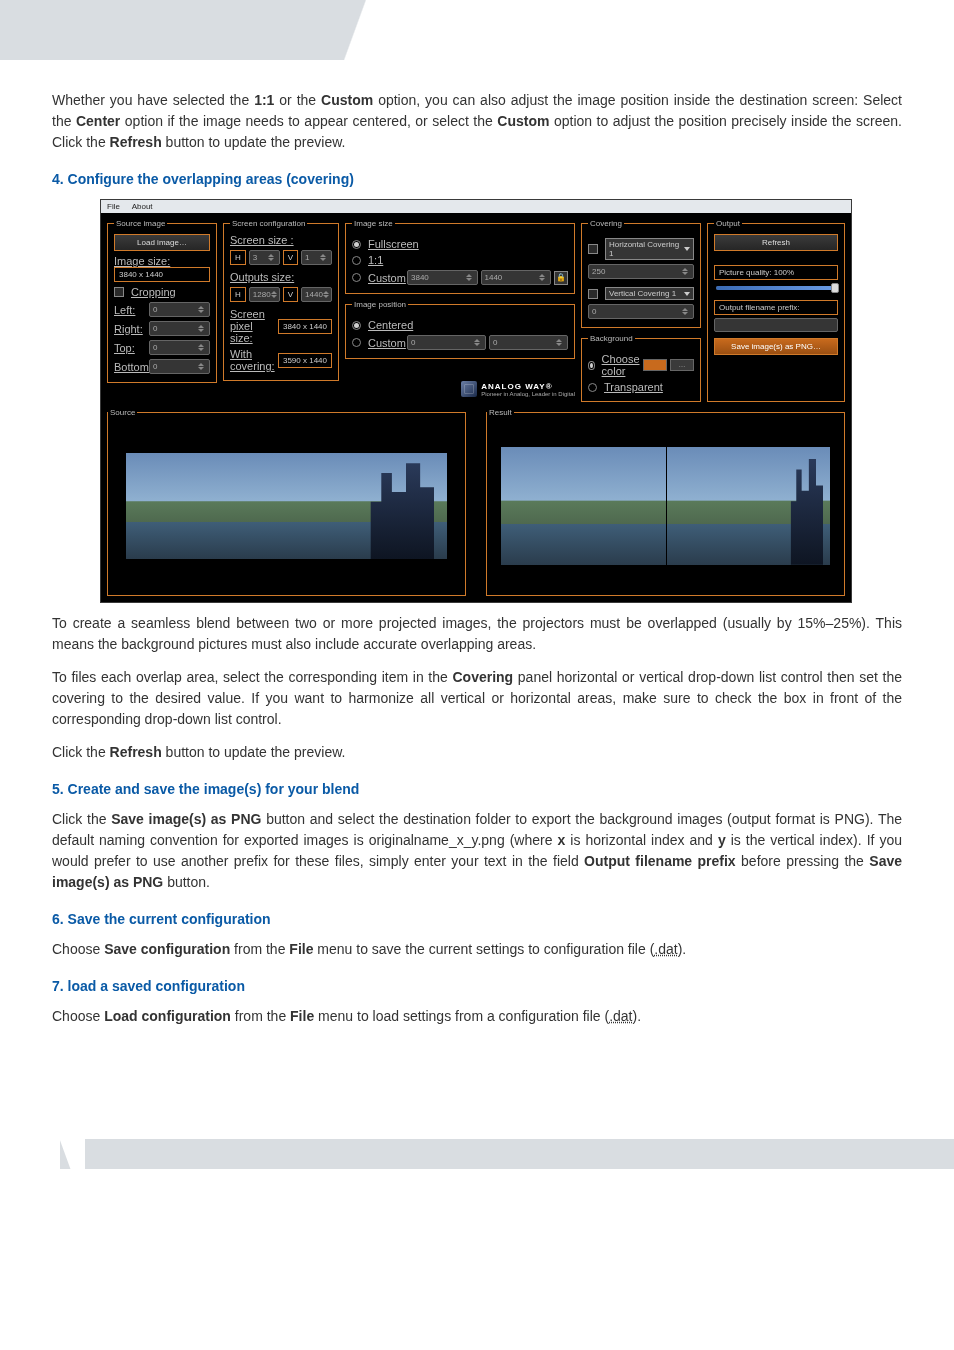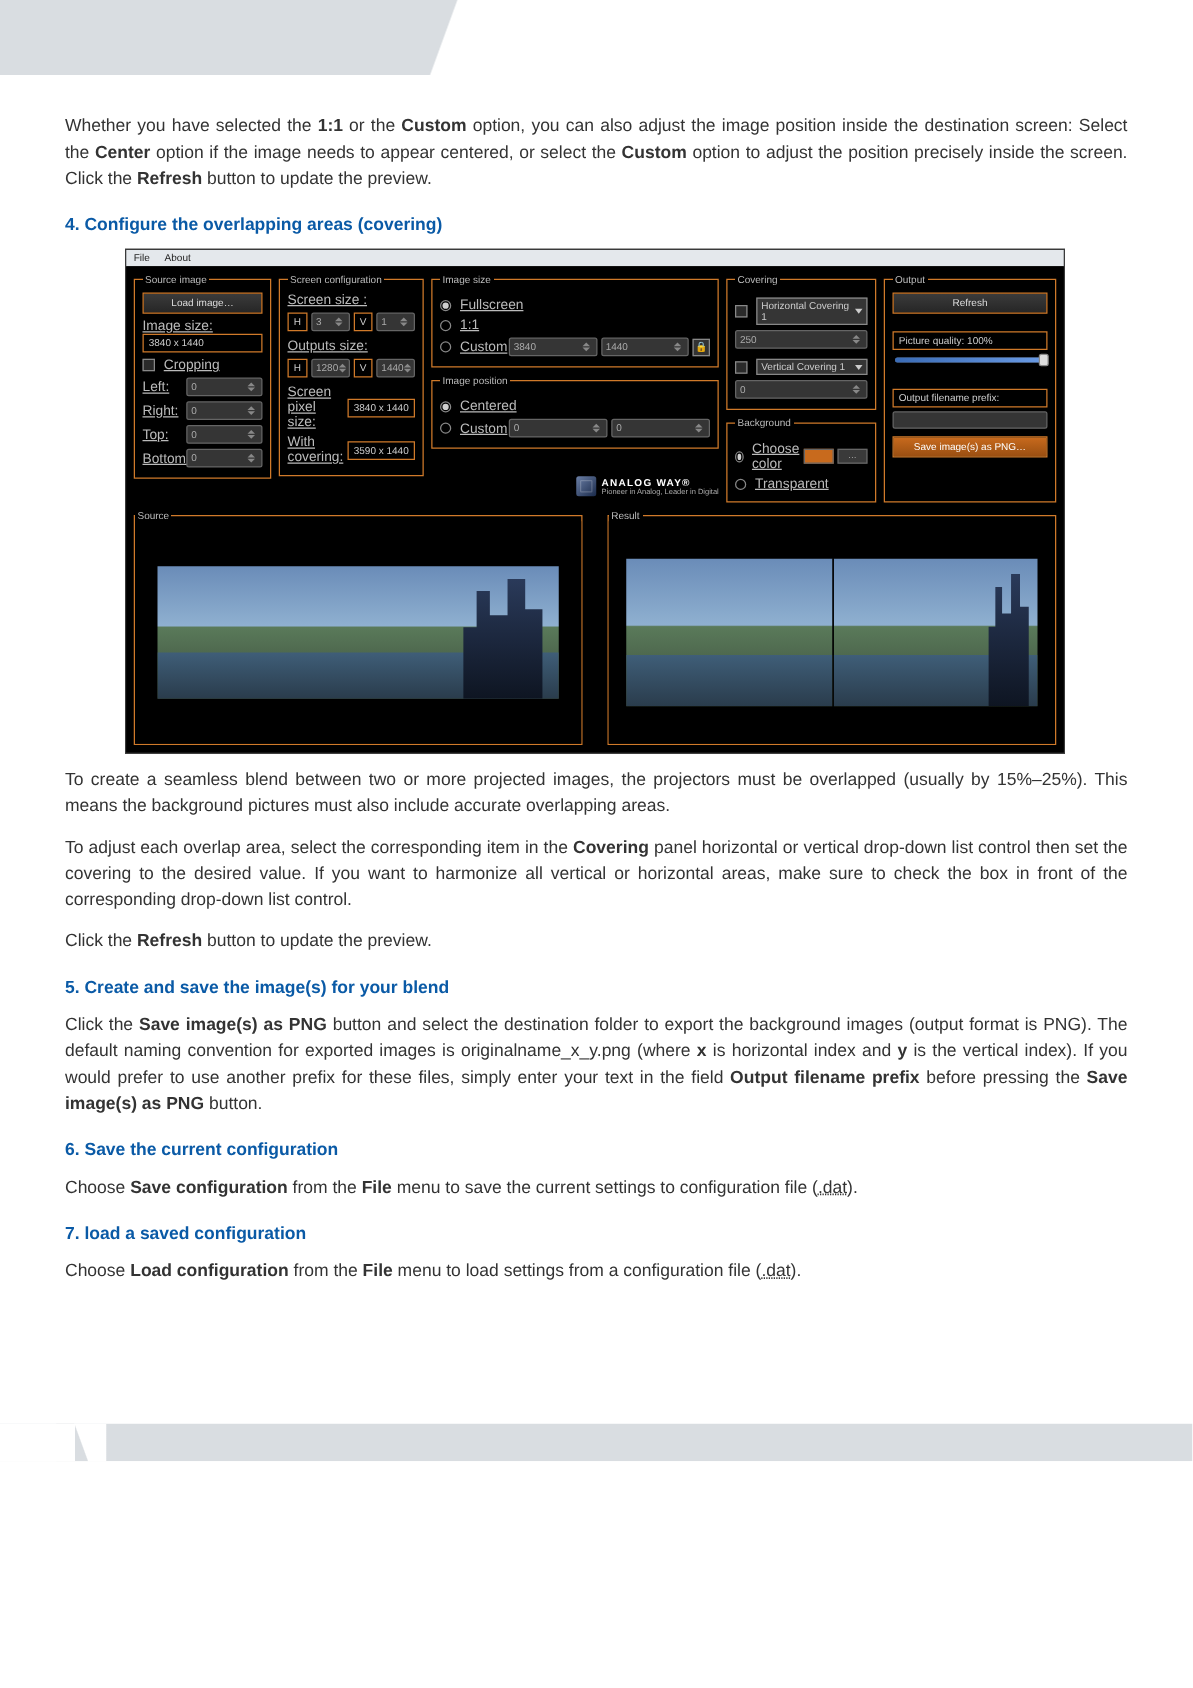--- a/index.html
+++ b/index.html
@@ -384,21 +384,21 @@
 
       <div class="col col-5">
         <fieldset style="height:100%">
           <legend>Output</legend>
           <div class="btn">Refresh</div>
           <div class="static-val" style="width:100%;margin-top:14px">Picture quality: 100%</div>
           <div class="slider-track">
               <div class="slider-fill"></div>
               <div class="slider-th"></div>
             </div>
-          <div class="static-val" style="width:100%;margin-top:21px">Output filename prefix:</div>
+          <div class="static-val" style="width:100%;margin-top:10px">Output filename prefix:</div>
           <div class="field" style="margin-top:3px;height:14px">
               <span></span>
             </div>
           <div class="btn" style="margin-top:6px;background:linear-gradient(#c86a1d,#9a4f12);color:#fff">Save image(s) as PNG…</div>
         </fieldset>
       </div>
     </div>
 
     <div class="lower">
       <fieldset class="flexgrow" style="padding:0">
@@ -422,21 +422,21 @@
                 <div class="buildings"></div>
               </div>
           </div>
         </div>
       </fieldset>
     </div>
   </div>
 
   <p>To create a seamless blend between two or more projected images, the projectors must be overlapped (usually by 15%–25%). This means the background pictures must also include accurate overlapping areas.</p>
   <p>
-    <span>To adjust each overlap area, select the corresponding item in the </span><span class="bold">Covering</span><span> panel horizontal or vertical drop-down list control then set the covering to the desired value. If you want to harmonize all vertical or horizontal areas, make sure to check the box in front of the corresponding drop-down list control.</span>
+    <span>To files each overlap area, select the corresponding item in the </span><span class="bold">Covering</span><span> panel horizontal or vertical drop-down list control then set the covering to the desired value. If you want to harmonize all vertical or horizontal areas, make sure to check the box in front of the corresponding drop-down list control.</span>
   </p>
   <p>
     <span>Click the </span><span class="bold">Refresh</span><span> button to update the preview.</span>
   </p>
 
   <div class="heading">5. Create and save the image(s) for your blend</div>
   <p>
     <span>Click the </span><span class="bold">Save image(s) as PNG</span><span> button and select the destination folder to export the background images (output format is PNG). The default naming convention for exported images is originalname_x_y.png (where </span><span class="bold">x</span><span> is horizontal index and </span><span class="bold">y</span><span> is the vertical index). If you would prefer to use another prefix for these files, simply enter your text in the field </span><span class="bold">Output filename prefix</span><span> before pressing the </span><span class="bold">Save image(s) as PNG</span><span> button.</span>
   </p>
 

